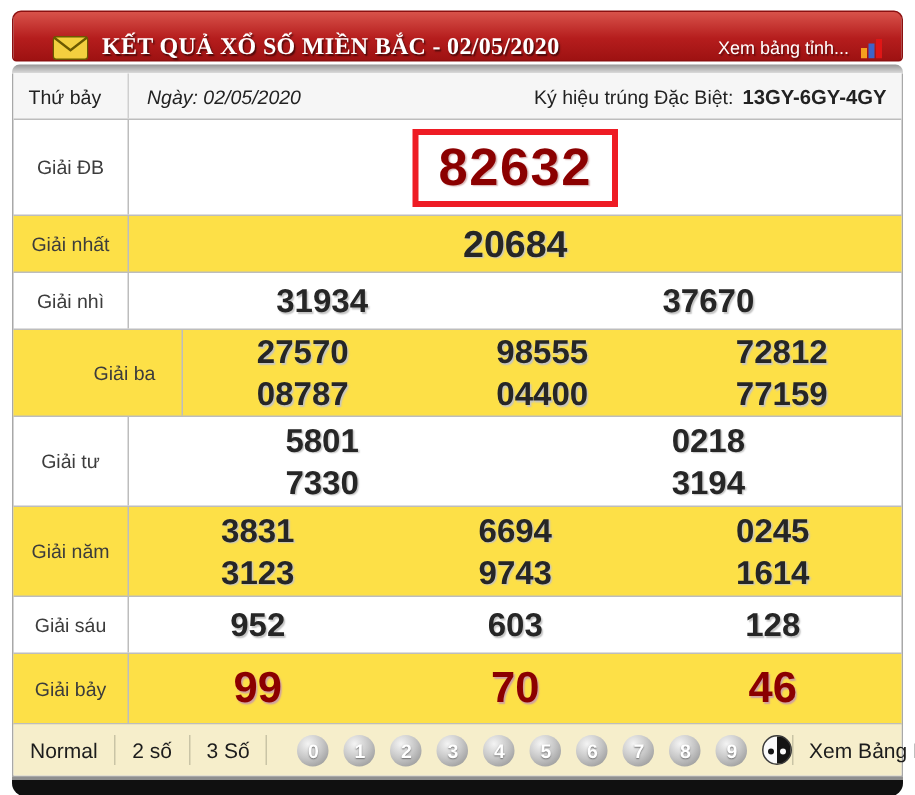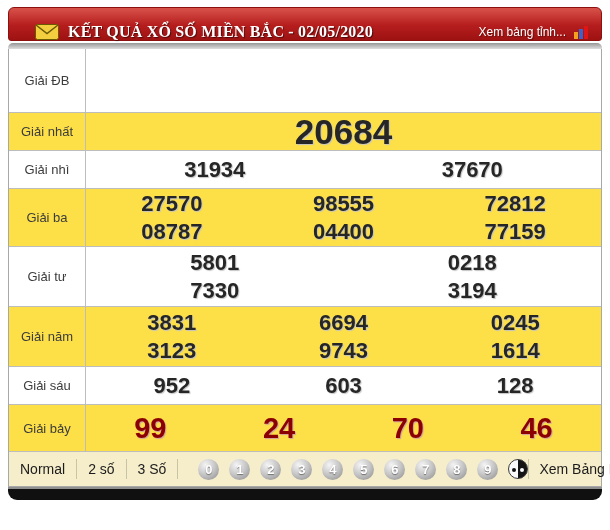--- a/index.html
+++ b/index.html
@@ -58,24 +58,24 @@
     font-size:13px; color:#3c3c3c;
   }
   .pvalues { flex:1; display:flex; flex-direction:column; justify-content:center; }
   .vline { display:flex; }
   .vcell {
     flex:1; text-align:center; font-weight:bold; color:#262626;
     font-size:22px; line-height:28px; text-shadow:1px 1px 1px #c4c4c4;
   }
   .h-db   { height:64px; }
   .h-38   { height:38px; }
-  .h-58   { height:58px; }
+  .h-58   { height:58px;padding-left:36px; }
   .h-60   { height:60px; }
   .h-47   { height:47px; }
-  .first-prize .vcell { font-size:35px; }
+  .first-prize .vcell { font-size:25px; }
   .seventh .vcell { font-size:29px; color:#8b0000; text-shadow:1px 1px 1px #d0a0a0; }
   .db-center { text-align:center; }
   .db-box {
     display:inline-block; border:4px solid #ee1c24; padding:0 13px;
     font-weight:bold; font-size:35px; line-height:44px; color:#8b0000;
     text-shadow:1px 1px 1px #d5b0b0; letter-spacing:1px;
   }
 
   
   .footer {
@@ -129,23 +129,36 @@
         <rect x="6" y="4" width="4" height="10" fill="#3e63c8"></rect>
         <rect x="11" y="1" width="4" height="13" fill="#e01616"></rect>
       </svg>
     </span>
   </div>
 
   <div class="gray-strip"></div>
 
   <div class="board">
 
+    <div class="info-row">
+      <div class="info-weekday">Thứ bảy</div>
+      <div class="info-date">Ngày: 02/05/2020</div>
+      <div class="info-symbol">
+        <span>Ký hiệu trúng Đặc Biệt:</span>
+        <b>13GY-6GY-4GY</b>
+      </div>
+    </div>
 
     <div class="prow h-db">
       <div class="plabel">Giải ĐB</div>
+      <div class="pvalues">
+        <div class="db-center">
+          <span class="db-box">82632</span>
+        </div>
+      </div>
     </div>
 
     <div class="prow h-38 bg-gray first-prize">
       <div class="plabel">Giải nhất</div>
       <div class="pvalues">
         <div class="vline">
           <span class="vcell">20684</span>
         </div>
       </div>
     </div>
@@ -215,21 +228,20 @@
           <span class="vcell">128</span>
         </div>
       </div>
     </div>
 
     <div class="prow h-47 bg-gray seventh">
       <div class="plabel">Giải bảy</div>
       <div class="pvalues">
         <div class="vline">
           <span class="vcell">99</span>
-          <span class="vcell">24</span>
           <span class="vcell">70</span>
           <span class="vcell">46</span>
         </div>
       </div>
     </div>
 
     <div class="footer">
       <span class="mode">Normal</span>
       <span class="mode">2 số</span>
       <span class="mode">3 Số</span>

